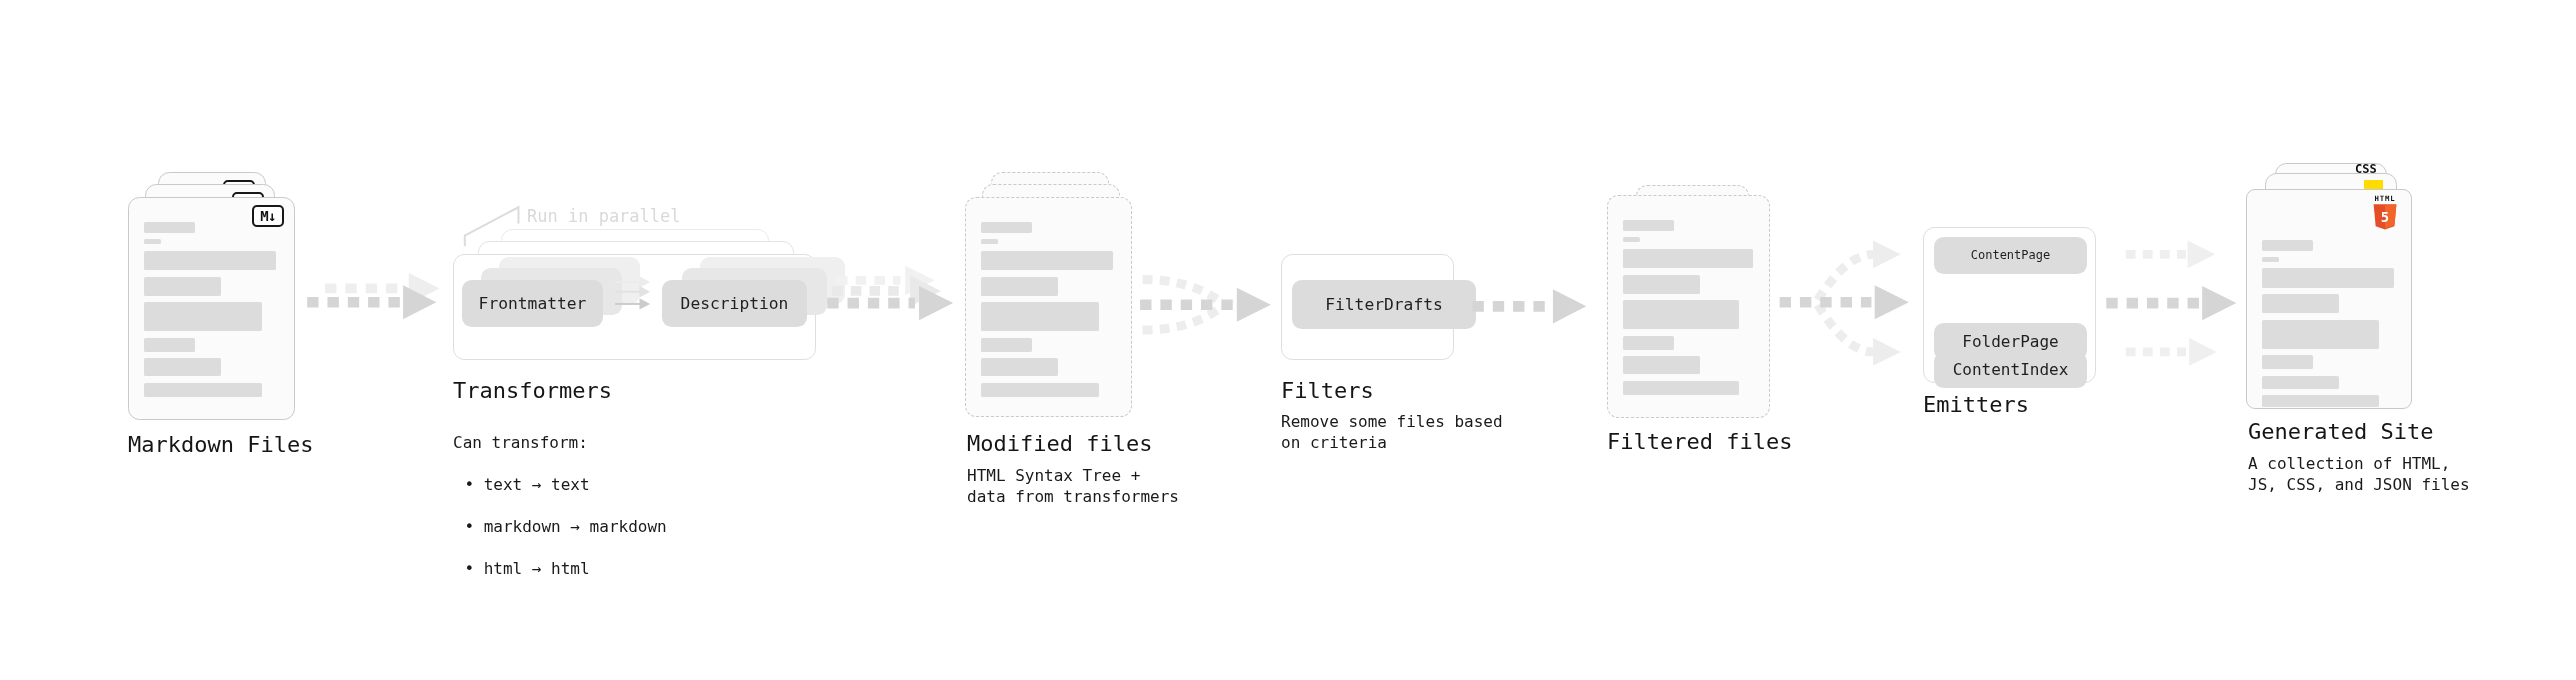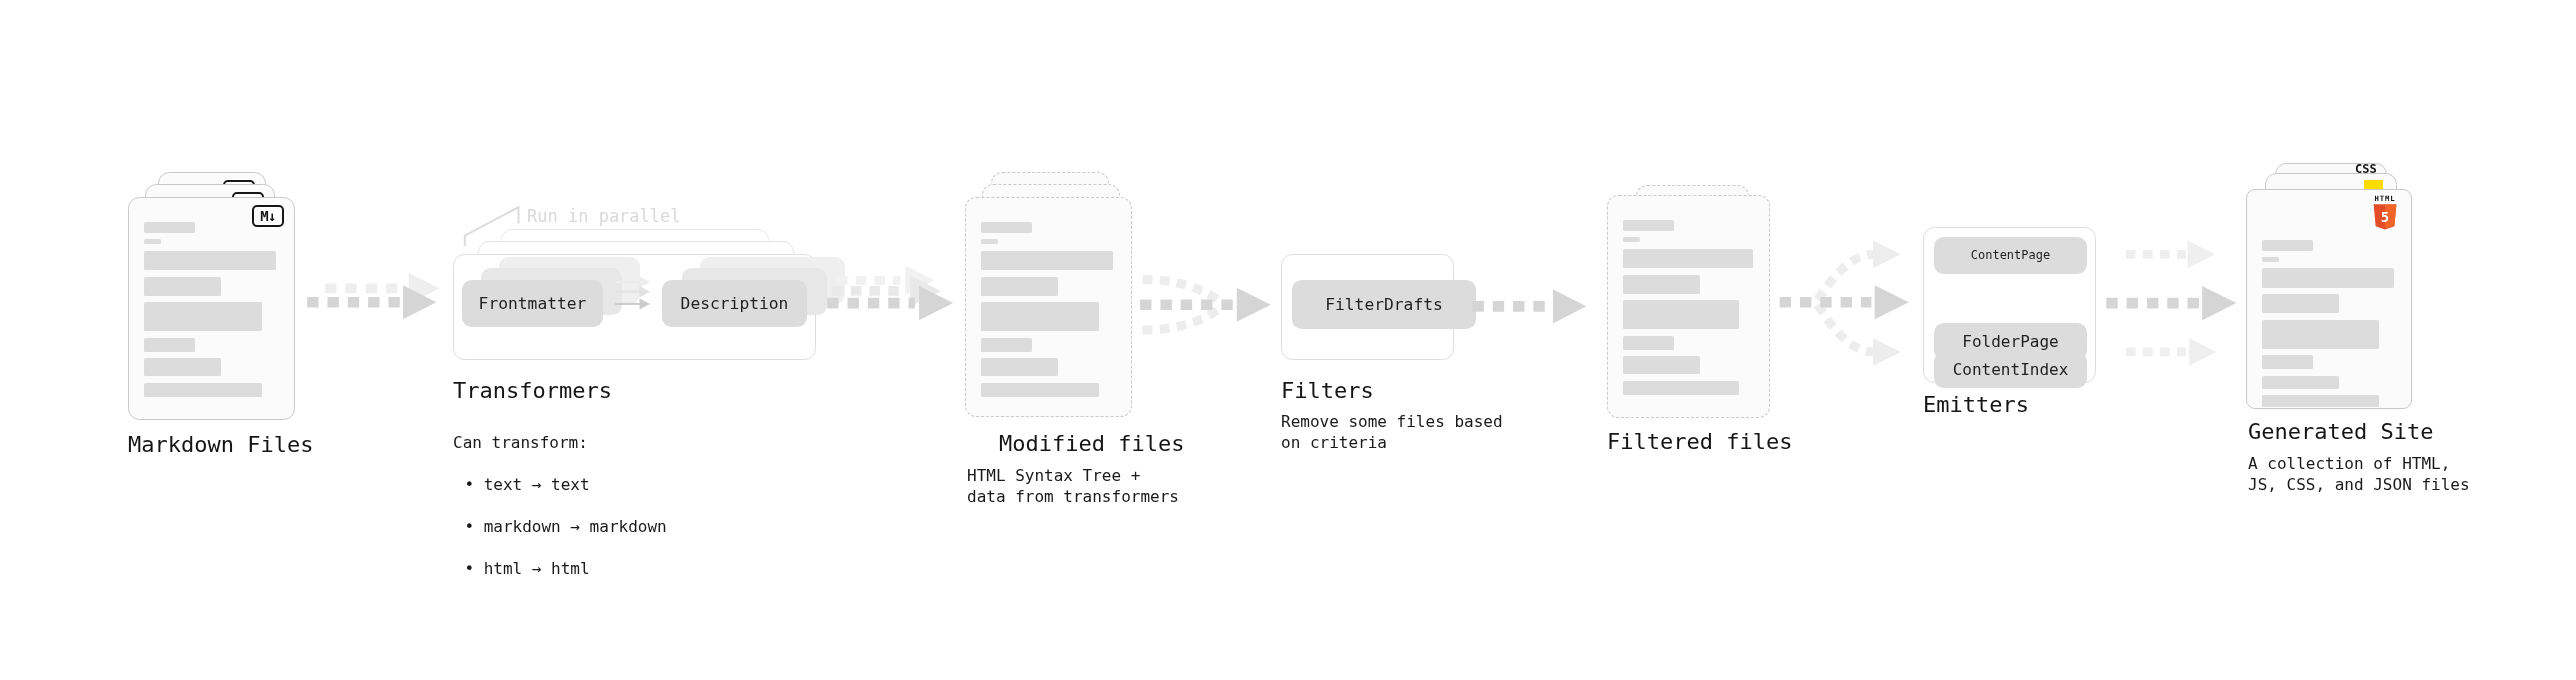--- a/index.html
+++ b/index.html
@@ -91,21 +91,21 @@
       <div class="bar" style="width:51px;height:10.6px;"></div>
       <div class="bar" style="width:17px;height:4.9px;"></div>
       <div class="bar" style="width:132px;height:19.5px;"></div>
       <div class="bar" style="width:77px;height:18.7px;"></div>
       <div class="bar" style="width:118px;height:29px;"></div>
       <div class="bar" style="width:51px;height:14px;"></div>
       <div class="bar" style="width:77px;height:18px;"></div>
       <div class="bar" style="width:118px;height:14px;"></div>
     </div>
   </div>
-  <div class="title" style="left:967px;top:431px;margin-left:32px;">Modified files</div>
+  <div class="title" style="left:967px;top:431px;">Modified files</div>
   <div class="sub" style="left:967px;top:465px;">HTML Syntax Tree +
 data from transformers</div>
 
   <div class="obox" style="left:1281px;top:254px;width:173px;height:106px;"></div>
   <div class="pill" style="left:1292px;top:280px;width:184px;height:49px;line-height:49px;">FilterDrafts</div>
   <div class="title" style="left:1281px;top:378px;">Filters</div>
   <div class="sub" style="left:1281px;top:411px;">Remove some files based
 on criteria</div>
 
   <div class="doc dashed" style="left:1636px;top:185px;width:113px;height:203px;"></div>

